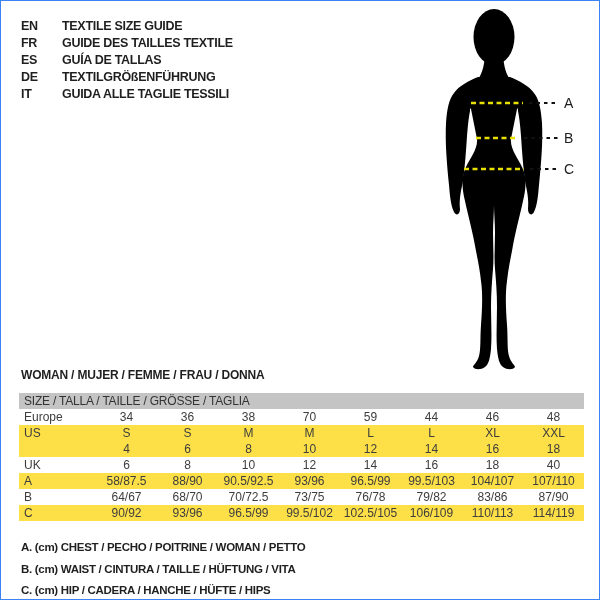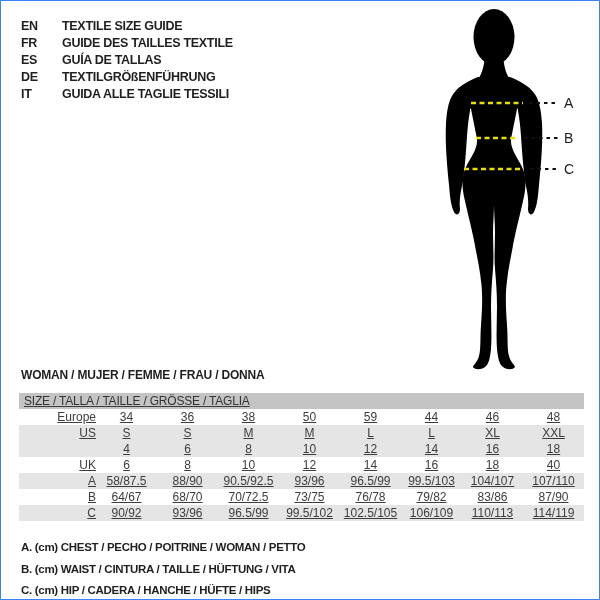--- a/index.html
+++ b/index.html
@@ -15,27 +15,27 @@
   .lang-code { width:41px; flex:none; }
   
   .figure { position:absolute; left:380px; top:0; width:220px; height:380px; }
   .figure text { font-family:"Liberation Sans", sans-serif; font-size:14px; fill:#1c1c1c; }
   
   .woman-label { position:absolute; left:20px; top:367px;
                  font-weight:bold; font-size:12px; letter-spacing:-0.2px; color:#1f1f1f;text-align:center; }
   
   .size-table { position:absolute; left:18px; top:392px; width:565px;
                 border-collapse:collapse; table-layout:fixed;
-                font-size:12px; color:#3d3d3d;text-decoration:underline; }
+                font-size:12px; color:#3d3d3d; }
   .size-table th, .size-table td { font-weight:normal; padding:0; height:16px;
                 line-height:16px; text-align:center; white-space:nowrap; }
   .size-table thead th { background:#c4c4c4; text-align:left; padding-left:5px;
                 color:#333; font-size:12px; letter-spacing:-0.2px; }
-  .size-table tbody th { text-align:right; padding-left:5px; }
-  .size-table tr.shaded { background:#e5e5e5; }
+  .size-table tbody th { text-align:left; padding-left:5px; }
+  .size-table tr.shaded { background:#fde047; }
   
   .legend { position:absolute; left:20px; top:536px; font-weight:bold;
             font-size:11.5px; letter-spacing:-0.3px; line-height:21.5px; color:#1f1f1f; }
 </style>
 </head>
 <body>
 
 <div class="canvas">
 
   <div class="lang-block">
@@ -149,21 +149,21 @@
       <tr>
         <th colspan="9">SIZE / TALLA / TAILLE / GRÖSSE / TAGLIA</th>
       </tr>
     </thead>
     <tbody>
       <tr>
         <th>Europe</th>
         <td>34</td>
         <td>36</td>
         <td>38</td>
-        <td>50</td>
+        <td>70</td>
         <td>59</td>
         <td>44</td>
         <td>46</td>
         <td>48</td>
       </tr>
       <tr class="shaded">
         <th>US</th>
         <td>S</td>
         <td>S</td>
         <td>M</td>

